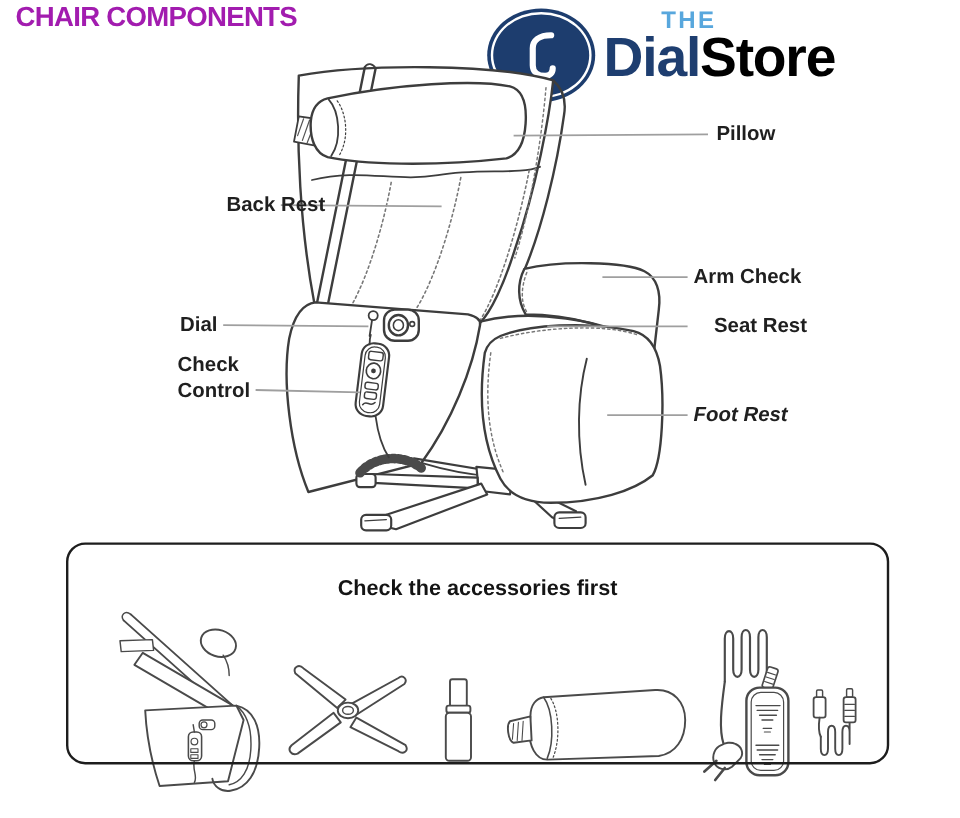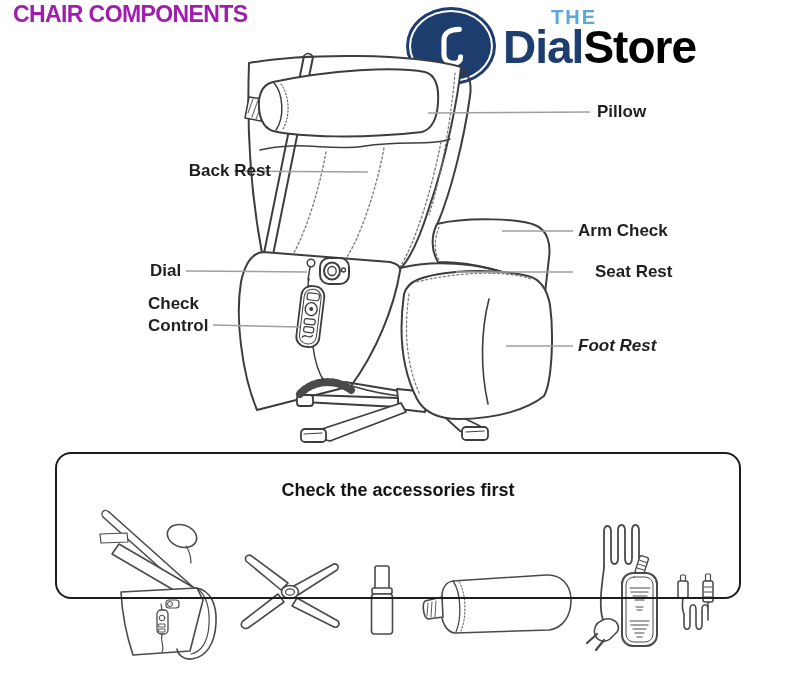--- a/index.html
+++ b/index.html
@@ -44,21 +44,21 @@
   .dlabel.wrap{white-space:normal;}
   .lbl-pillow{left:597px;top:101px;}
   .lbl-back-rest{left:138px;top:160px;width:90px;text-align:right;margin-left:43px;}
   .lbl-arm-rest{left:578px;top:220px;}
   .lbl-seat-rest{left:578px;top:261px;margin-left:17px;}
   .lbl-foot-rest{left:578px;top:335px;font-style:italic;}
   .lbl-dial{left:150px;top:260px;}
   .lbl-remote{left:148px;top:293px;width:82px;}
   
   .acc-box{
-    left:55px;top:452px;width:686px;height:147px;
+    left:55px;top:452px;width:686px;height:185px;
     border:2px solid #1d1d1d;border-radius:16px;box-sizing:border-box;
   }
   .acc-heading{
     margin-top:26px;text-align:center;
     font-size:18px;font-weight:700;color:#141414;
   }
   svg.art{left:0;top:0;pointer-events:none;}
 </style>
 </head>
 <body>

